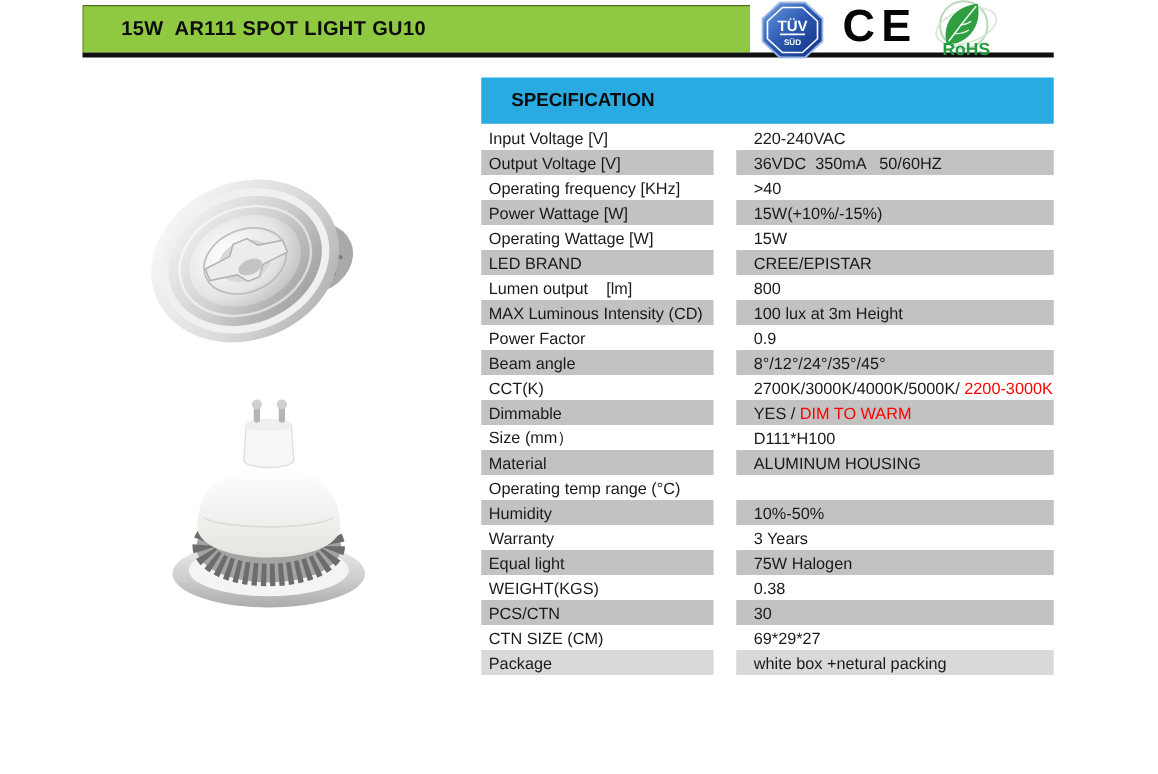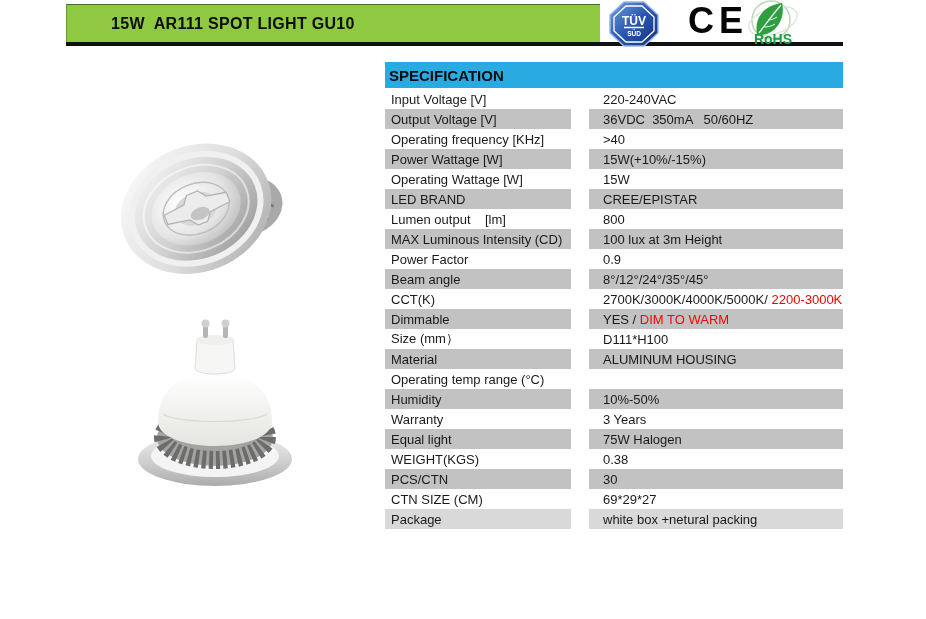--- a/index.html
+++ b/index.html
@@ -13,44 +13,44 @@
   .banner{
     position:absolute;left:66px;top:4px;width:534px;height:38px;
     background:var(--green,#8fc841);
     border-top:1px solid rgba(0,0,0,.45);
     border-left:1px solid rgba(0,0,0,.25);
     box-sizing:border-box;
     display:flex;align-items:center;
   }
   .banner-title{
     font-weight:bold;font-size:16px;color:#0d0d0d;
-    padding-left:44px;white-space:pre;letter-spacing:.3px;
+    padding-left:30px;white-space:pre;letter-spacing:.3px;
   }
   .header-line{
     position:absolute;left:66px;top:42px;width:777px;height:4px;
     background:#101010;
   }
   .tuv-logo{position:absolute;left:609px;top:1px;}
   .ce-mark{
-    position:absolute;left:680px;top:0px;width:76px;height:42px;
+    position:absolute;left:666px;top:0px;width:76px;height:42px;
     display:flex;align-items:center;justify-content:center;
     font-weight:bold;font-size:36px;letter-spacing:5px;color:#050505;
   }
   .rohs-logo{position:absolute;left:740px;top:0px;}
 
   
   .photo-front{position:absolute;left:108px;top:126px;}
   .photo-back{position:absolute;left:133px;top:318px;}
 
   
   .spec{position:absolute;left:385px;top:62px;width:458px;}
   .spec-header{
-    height:26px;background:var(--cyan,#29abe2);
+    height:37px;background:var(--cyan,#29abe2);
     display:flex;align-items:center;box-sizing:border-box;
-    padding-left:4px;font-weight:bold;font-size:15px;color:#0d0d0d;
+    padding-left:24px;font-weight:bold;font-size:15px;color:#0d0d0d;
   }
   .spec-body{margin-top:1px;}
   .row{display:flex;height:20px;}
   .cell{display:flex;align-items:center;box-sizing:border-box;font-size:13px;}
   .cell.label{width:186px;padding-left:6px;white-space:pre;}
   .gutter{width:18px;background:#ffffff;}
   .cell.value{flex:1;padding-left:14px;white-space:pre;}
   .row.gray .cell{background:var(--gray,#c2c2c2);}
   .row.light .cell{background:var(--light,#d9d9d9);}
   .red{color:var(--red,#ff0000);font-weight:normal;}

